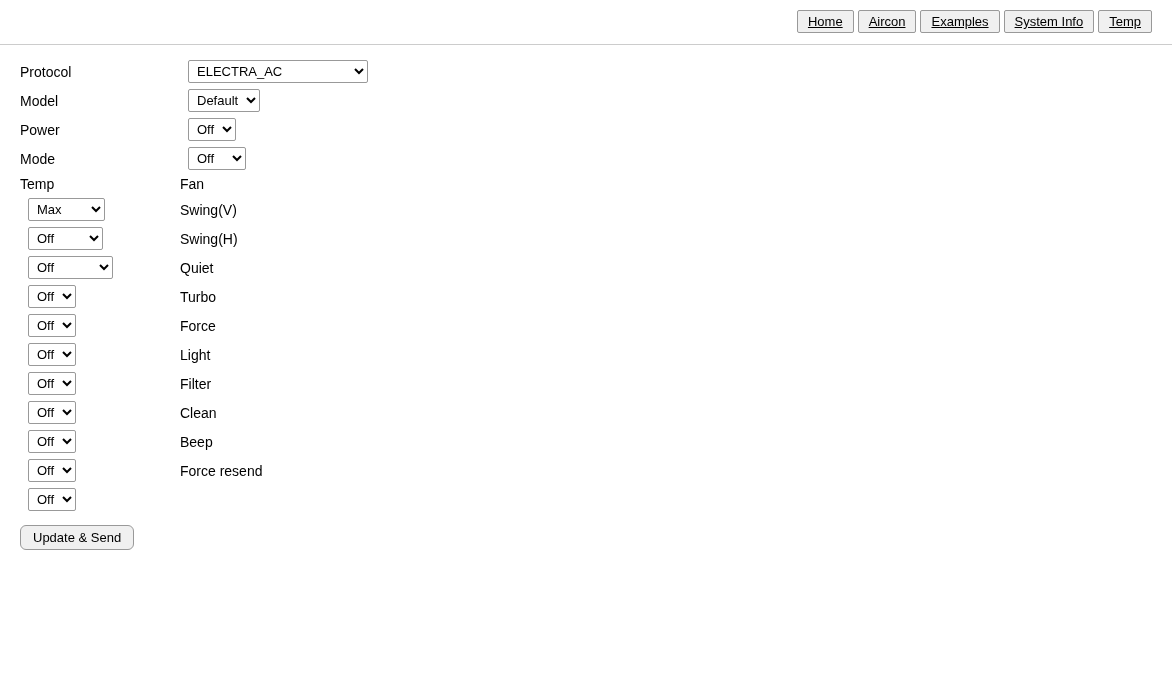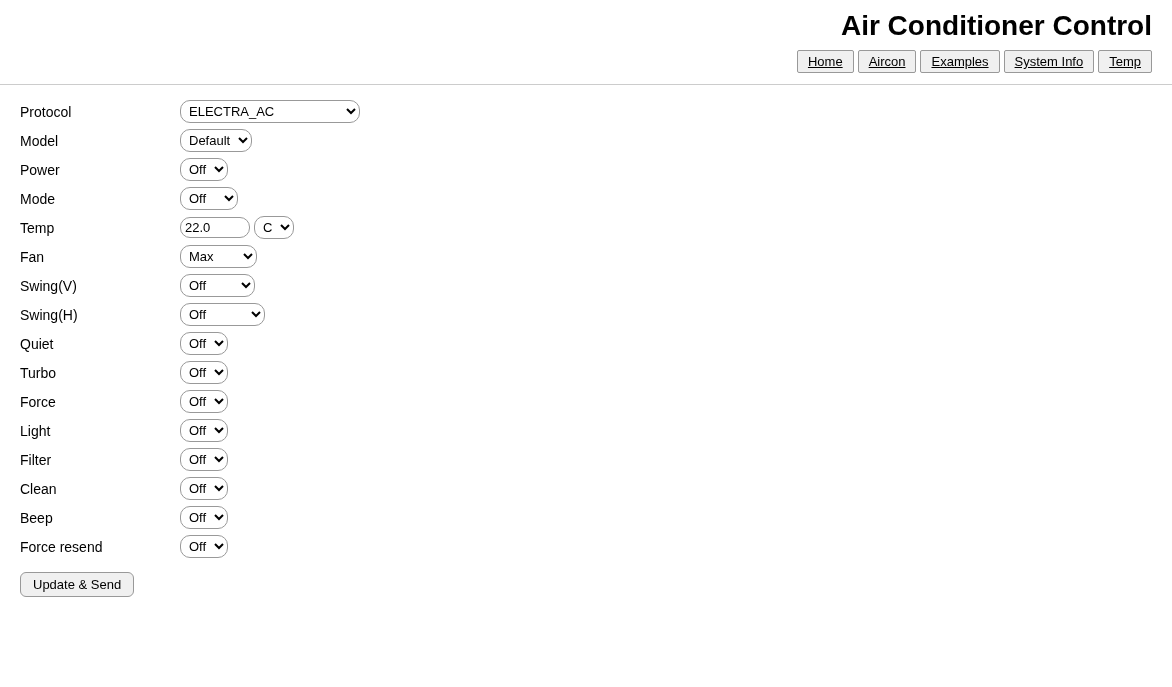--- a/index.html
+++ b/index.html
@@ -51,22 +51,23 @@
       align-items: center;
     }
     .settings-table label {
       font-size: 14px;
     }
     .settings-table select,
     .settings-table input {
       font-size: 13px;
       padding: 2px 4px;
       border: 1px solid #999;
-      border-radius: 10px;
+      border-radius: 2px;
       background: #fff;
+      margin-left: 8px;
     }
     .temp-row {
       display: flex;
       align-items: center;
       gap: 4px;
     }
     .temp-row input {
       width: 70px;
     }
     .update-btn {
@@ -76,45 +77,40 @@
       background: #f0f0f0;
       border: 1px solid #999;
       border-radius: 6px;
       cursor: pointer;
     }
   </style>
 </head>
 <body>
 
 <div class="header">
-  <h1>Air Conditioner Control</h1>
   <div class="nav-buttons">
   <button>Home</button>
       <button>Aircon</button>
       <button>Examples</button>
       <button>System Info</button>
       <button>Temp</button>
     </div>
 </div>
 
 <div class="content">
   <div class="settings-table" id="settings-table">
   <label>Protocol</label>
       <div><select style="width: 180px;"><option value="ELECTRA_AC">ELECTRA_AC</option></select></div>
       <label>Model</label>
       <div><select><option value="Default">Default</option></select></div>
       <label>Power</label>
       <div><select><option value="Off">Off</option><option value="On">On</option></select></div>
       <label>Mode</label>
       <div><select><option value="Off">Off</option><option value="Auto">Auto</option><option value="Cool">Cool</option><option value="Heat">Heat</option><option value="Dry">Dry</option><option value="Fan">Fan</option></select></div>
       <label>Temp</label>
-      <div class="temp-row">
-        <input type="text" value="22.0" style="">
-        <select><option value="C">C</option><option value="F">F</option></select>
-      </div>
       <label>Fan</label>
       <div><select><option value="Auto">Auto</option><option value="Min">Min</option><option value="Low">Low</option><option value="Medium">Medium</option><option value="High">High</option><option value="Max" selected="">Max</option></select></div>
       <label>Swing(V)</label>
       <div><select><option value="Off">Off</option><option value="Auto">Auto</option><option value="Highest">Highest</option><option value="High">High</option><option value="Middle">Middle</option><option value="Low">Low</option><option value="Lowest">Lowest</option></select></div>
       <label>Swing(H)</label>
       <div><select><option value="Off">Off</option><option value="Auto">Auto</option><option value="LeftMax">LeftMax</option><option value="Left">Left</option><option value="Middle">Middle</option><option value="Right">Right</option><option value="RightMax">RightMax</option></select></div>
       <label>Quiet</label>
       <div><select><option value="Off">Off</option><option value="On">On</option></select></div>
       <label>Turbo</label>
       <div><select><option value="Off">Off</option><option value="On">On</option></select></div>

